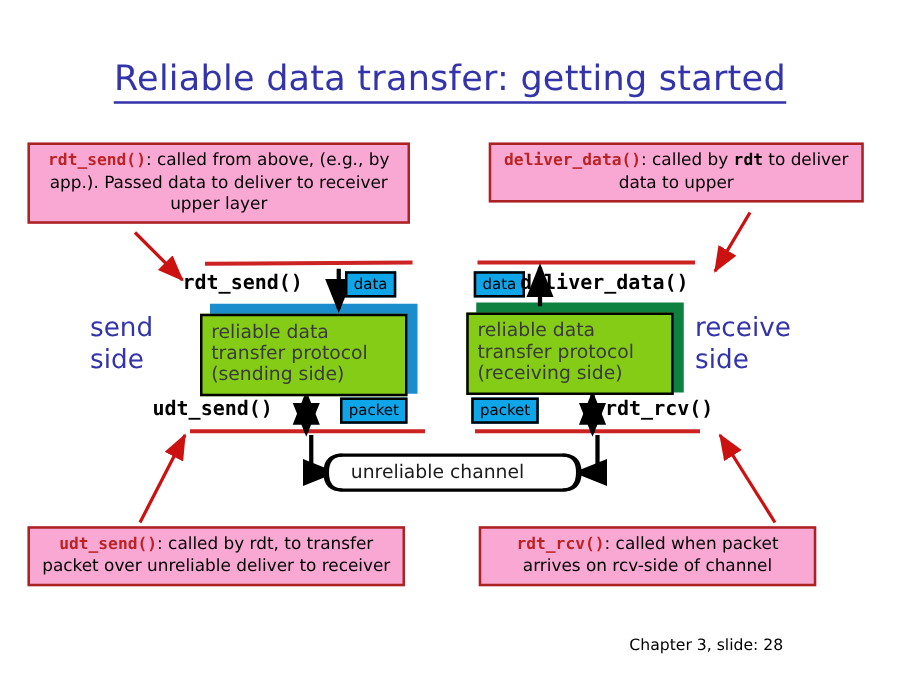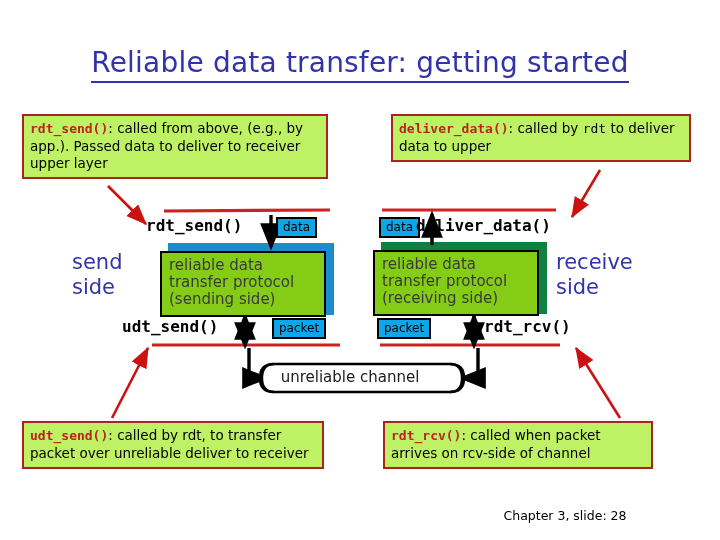--- a/index.html
+++ b/index.html
@@ -31,37 +31,38 @@
   #slide-title .tu {
     border-bottom: 2px solid #3333aa;
     padding-bottom: 2px;
   }
 
   
   .callout {
     position: absolute;
     box-sizing: border-box;
     border: 2px solid #aa2222;
-    background: #bef264;
+    background: #f9a8d4;
+    text-align: center;
     font-family: "DejaVu Sans", sans-serif;
     font-size: 13.5px;
     color: #000000;
     line-height: 1.28;
     padding: 4px 6px 5px 6px;
     z-index: 6;
   }
   .callout .api {
     font-family: "DejaVu Sans Mono", monospace;
     font-weight: bold;
     font-size: 13px;
     color: #bb2222;
   }
   .callout .mono-black {
     font-family: "DejaVu Sans Mono", monospace;
-    font-weight: normal;
+    font-weight: bold;
     font-size: 13px;
     color: #000000;
     margin-top: 36px;
   }
 
   #callout-rdt-send  { left: 22px;  top: 114px; width: 306px; }
   #callout-deliver   { left: 391px; top: 114px; width: 300px; }
   #callout-udt-send  { left: 22px;  top: 421px; width: 302px; }
   #callout-rdt-rcv   { left: 383px; top: 421px; width: 270px; }
 

